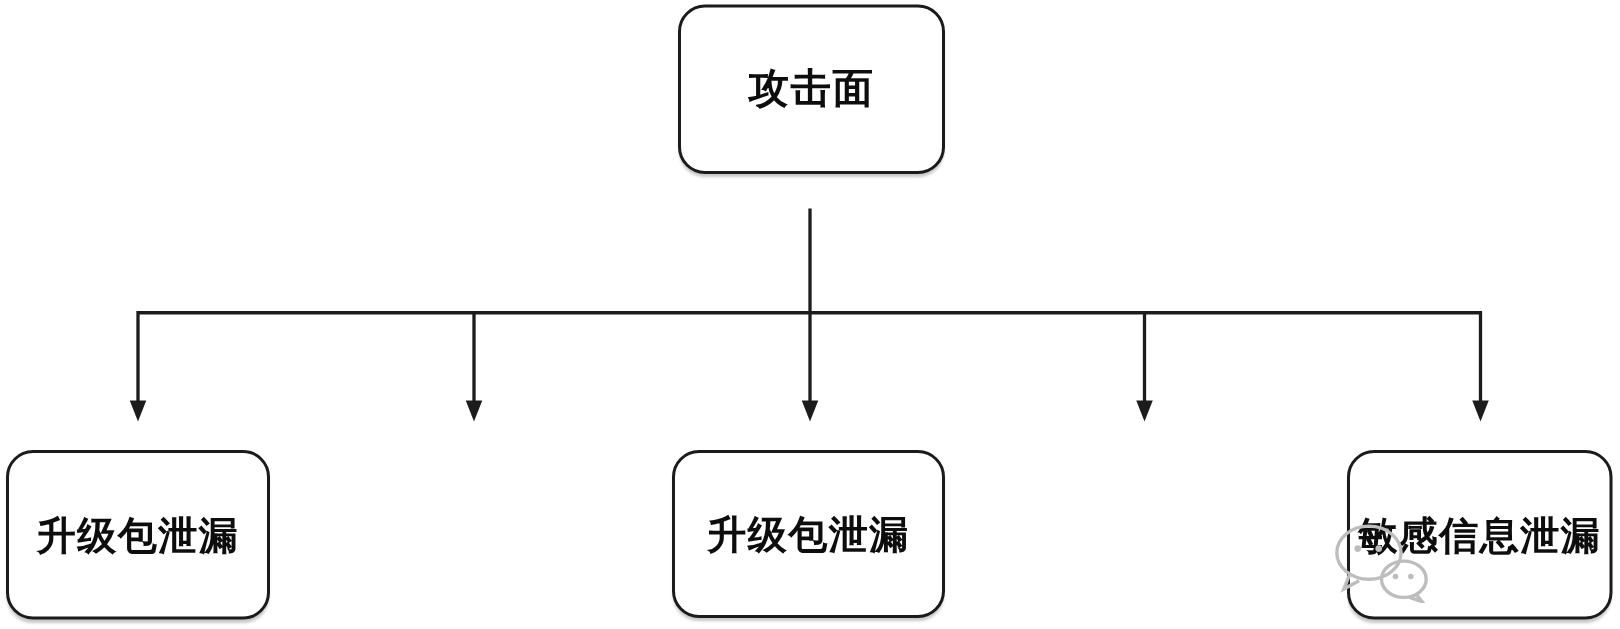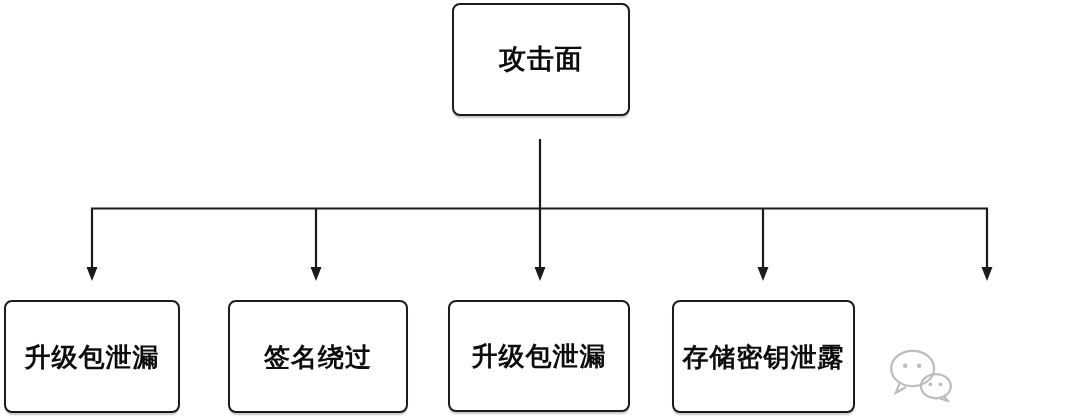--- a/index.html
+++ b/index.html
@@ -21,21 +21,21 @@
     top: 0;
     width: 1080px;
     height: 419px;
     pointer-events: none;
   }
   .node {
     position: absolute;
     box-sizing: border-box;
     background: #ffffff;
     border: 2.5px solid #1b1b1b;
-    border-radius: 8px;
+    border-radius: 18px;
     display: flex;
     align-items: center;
     justify-content: center;
     box-shadow: 0 3px 2px -1px rgba(0,0,0,0.22);
   }
   .node-label {
     font-size: 26px;
     font-weight: 700;
     color: #0d0d0d;
     letter-spacing: 1px;
@@ -100,32 +100,29 @@
   </svg>
 
   <div class="node node-root">
     <span class="node-label">攻击面</span>
   </div>
 
   <div class="node node-c0">
     <span class="node-label">升级包泄漏</span>
   </div>
 
-  <div class="node node-c1">
-    <span class="node-label">签名绕过</span>
-  </div>
 
   <div class="node node-c2">
     <span class="node-label">升级包泄漏</span>
   </div>
 
-  <div class="node node-c3">
-    <span class="node-label">存储密钥泄露</span>
+
+  <div class="node node-c4">
+    <span class="node-label">敏感信息泄漏</span>
   </div>
-
 
   <div class="watermark">
     <svg class="watermark-icon" viewBox="0 0 70 58" xmlns="http://www.w3.org/2000/svg">
       <g stroke="#bdbdbd" stroke-width="2.4" fill="none">
         <ellipse cx="26" cy="22" rx="23" ry="19"></ellipse>
         <path d="M12 38 L8 48 L19 42" fill="none"></path>
         <ellipse cx="51" cy="41" rx="16" ry="13"></ellipse>
         <path d="M60 52 L64 57 L55 54" fill="none"></path>
       </g>
       <g fill="#bdbdbd" stroke="none">

